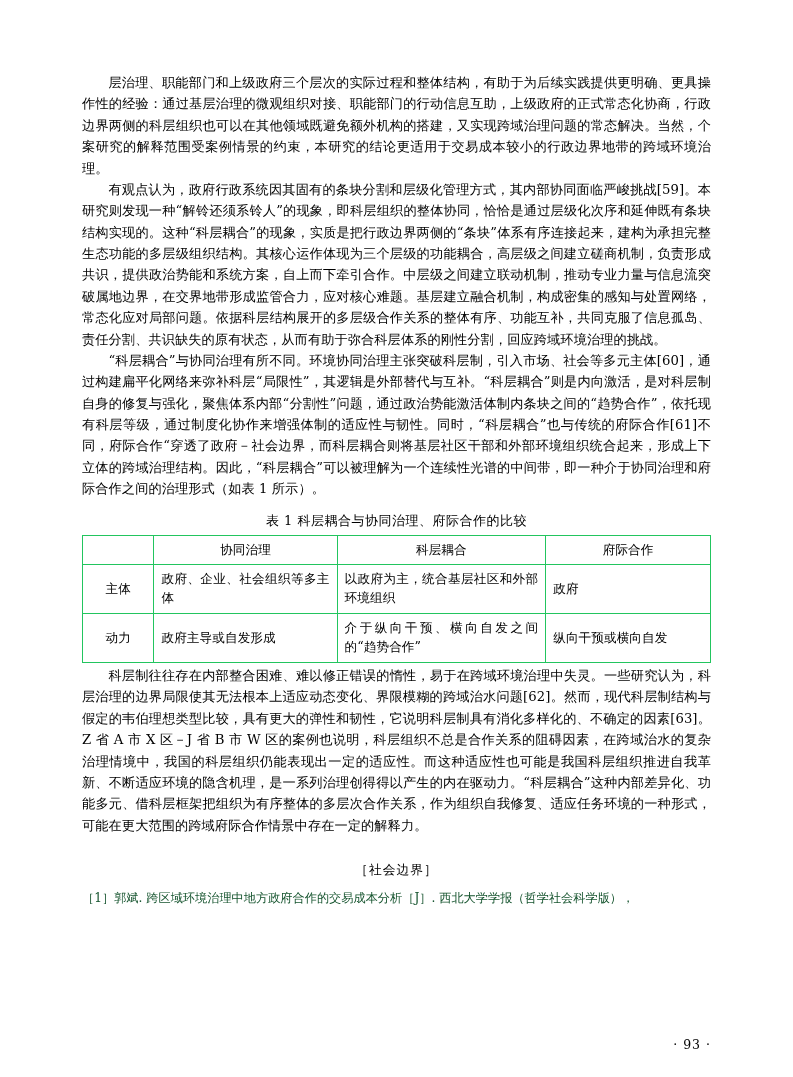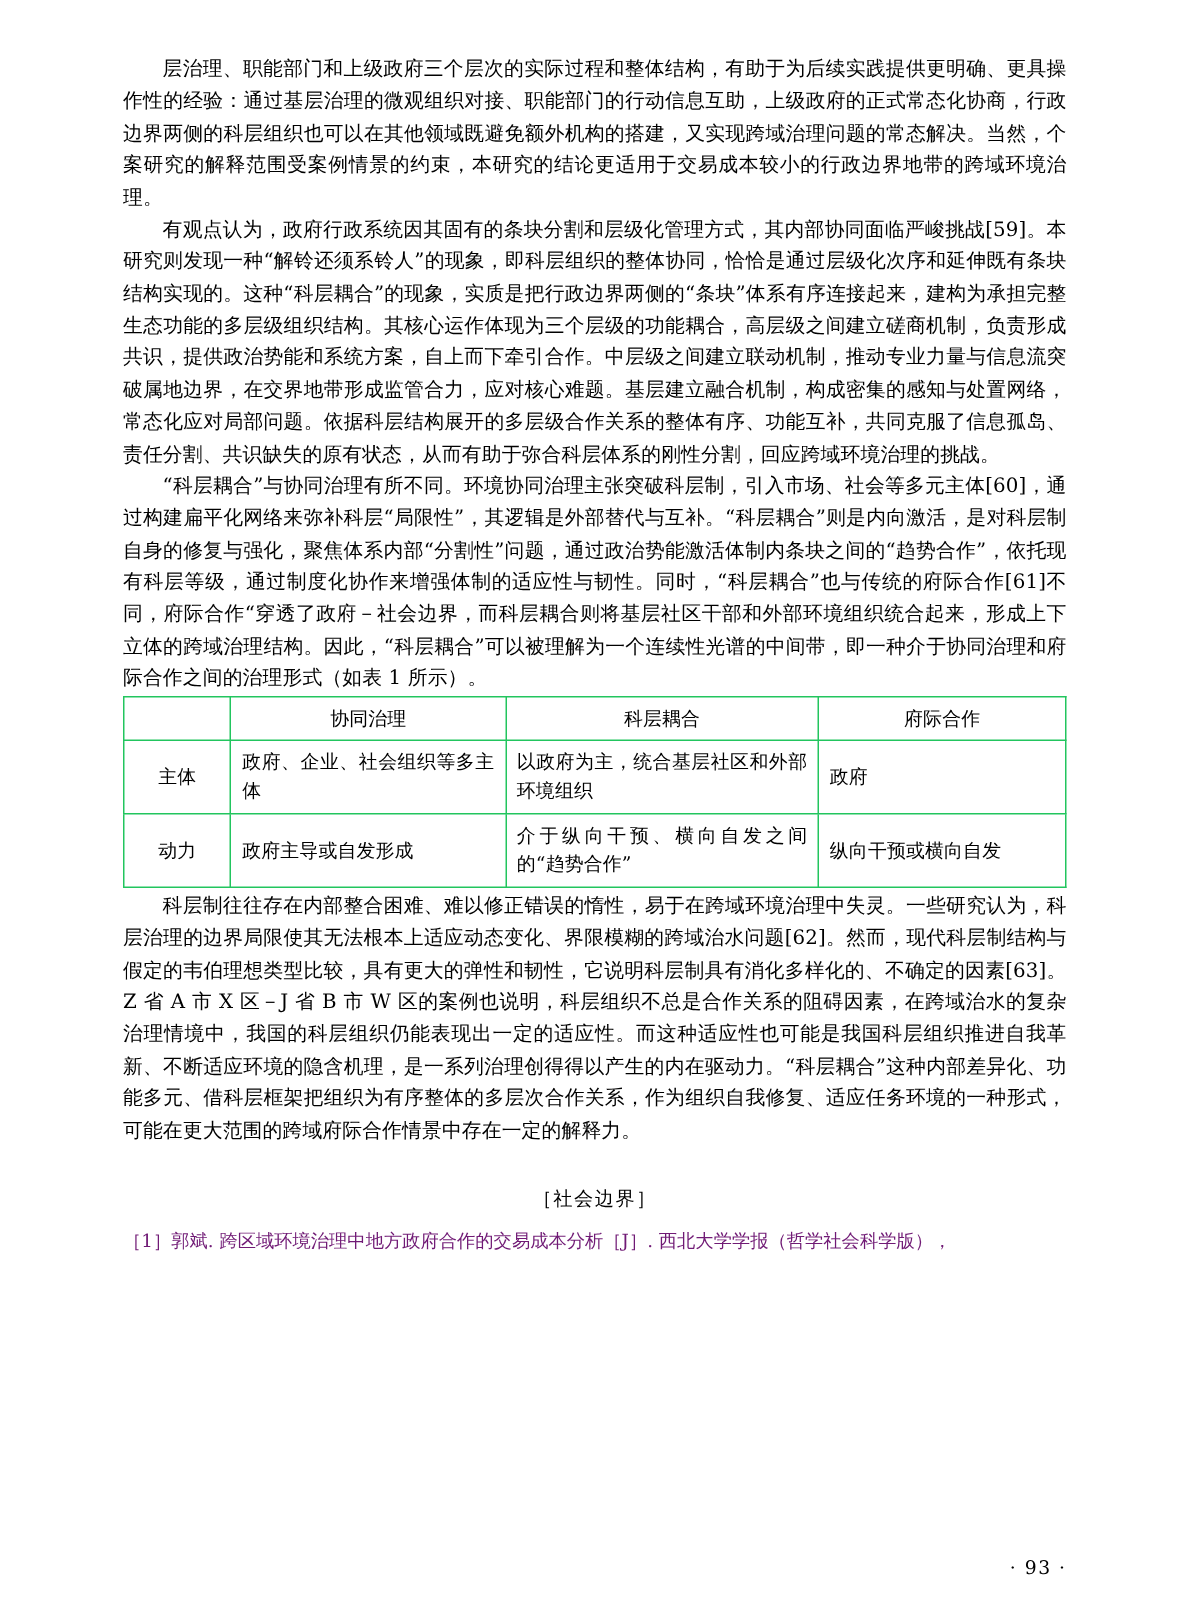--- a/index.html
+++ b/index.html
@@ -11,21 +11,21 @@
     height: 1077px;
     background: #ffffff;
     font-family: "DejaVu Serif", "Liberation Serif", serif;
     color: #000000;
   }
   .page {
     position: relative;
     width: 793px;
     height: 1077px;
     box-sizing: border-box;
-    padding: 36px 82px 36px 82px;
+    padding: 72px 82px 36px 82px;
   }
   .body-text {
     font-size: 13.2px;
     line-height: 1.62;
     text-align: justify;
     text-justify: inter-ideograph;
     letter-spacing: 0.1px;
   }
   p.para {
     margin: 0;
@@ -65,21 +65,21 @@
   .col-c { width: 167px; margin-top: 21px; }
   .refs-title {
     text-align: center;
     font-size: 12.8px;
     margin: 26px 0 10px 0;
     letter-spacing: 1px;
   }
   .ref-item {
     font-size: 12.2px;
     line-height: 1.6;
-    color: #701a75;
+    color: #14532d;
     text-align: justify;
     text-justify: inter-ideograph;
     margin: 0;
   }
   .page-number {
     position: absolute;
     right: 82px;
     bottom: 25px;
     font-size: 12.5px;
     letter-spacing: 1px;
@@ -92,20 +92,21 @@
 <div class="page">
 
   <div class="body-text">
 
     <p class="para">层治理、职能部门和上级政府三个层次的实际过程和整体结构，有助于为后续实践提供更明确、更具操作性的经验：通过基层治理的微观组织对接、职能部门的行动信息互助，上级政府的正式常态化协商，行政边界两侧的科层组织也可以在其他领域既避免额外机构的搭建，又实现跨域治理问题的常态解决。当然，个案研究的解释范围受案例情景的约束，本研究的结论更适用于交易成本较小的行政边界地带的跨域环境治理。</p>
 
     <p class="para">有观点认为，政府行政系统因其固有的条块分割和层级化管理方式，其内部协同面临严峻挑战[59]。本研究则发现一种“解铃还须系铃人”的现象，即科层组织的整体协同，恰恰是通过层级化次序和延伸既有条块结构实现的。这种“科层耦合”的现象，实质是把行政边界两侧的“条块”体系有序连接起来，建构为承担完整生态功能的多层级组织结构。其核心运作体现为三个层级的功能耦合，高层级之间建立磋商机制，负责形成共识，提供政治势能和系统方案，自上而下牵引合作。中层级之间建立联动机制，推动专业力量与信息流突破属地边界，在交界地带形成监管合力，应对核心难题。基层建立融合机制，构成密集的感知与处置网络，常态化应对局部问题。依据科层结构展开的多层级合作关系的整体有序、功能互补，共同克服了信息孤岛、责任分割、共识缺失的原有状态，从而有助于弥合科层体系的刚性分割，回应跨域环境治理的挑战。</p>
 
     <p class="para">“科层耦合”与协同治理有所不同。环境协同治理主张突破科层制，引入市场、社会等多元主体[60]，通过构建扁平化网络来弥补科层“局限性”，其逻辑是外部替代与互补。“科层耦合”则是内向激活，是对科层制自身的修复与强化，聚焦体系内部“分割性”问题，通过政治势能激活体制内条块之间的“趋势合作”，依托现有科层等级，通过制度化协作来增强体制的适应性与韧性。同时，“科层耦合”也与传统的府际合作[61]不同，府际合作“穿透了政府－社会边界，而科层耦合则将基层社区干部和外部环境组织统合起来，形成上下立体的跨域治理结构。因此，“科层耦合”可以被理解为一个连续性光谱的中间带，即一种介于协同治理和府际合作之间的治理形式（如表 1 所示）。</p>
 
+    <div class="table-caption">表 1   科层耦合与协同治理、府际合作的比较</div>
 
     <table class="compare">
       <tbody>
         <tr class="head">
           <td class="rowlab"></td>
           <td class="hdr col-a">协同治理</td>
           <td class="hdr col-b">科层耦合</td>
           <td class="hdr col-c">府际合作</td>
         </tr>
         <tr>

